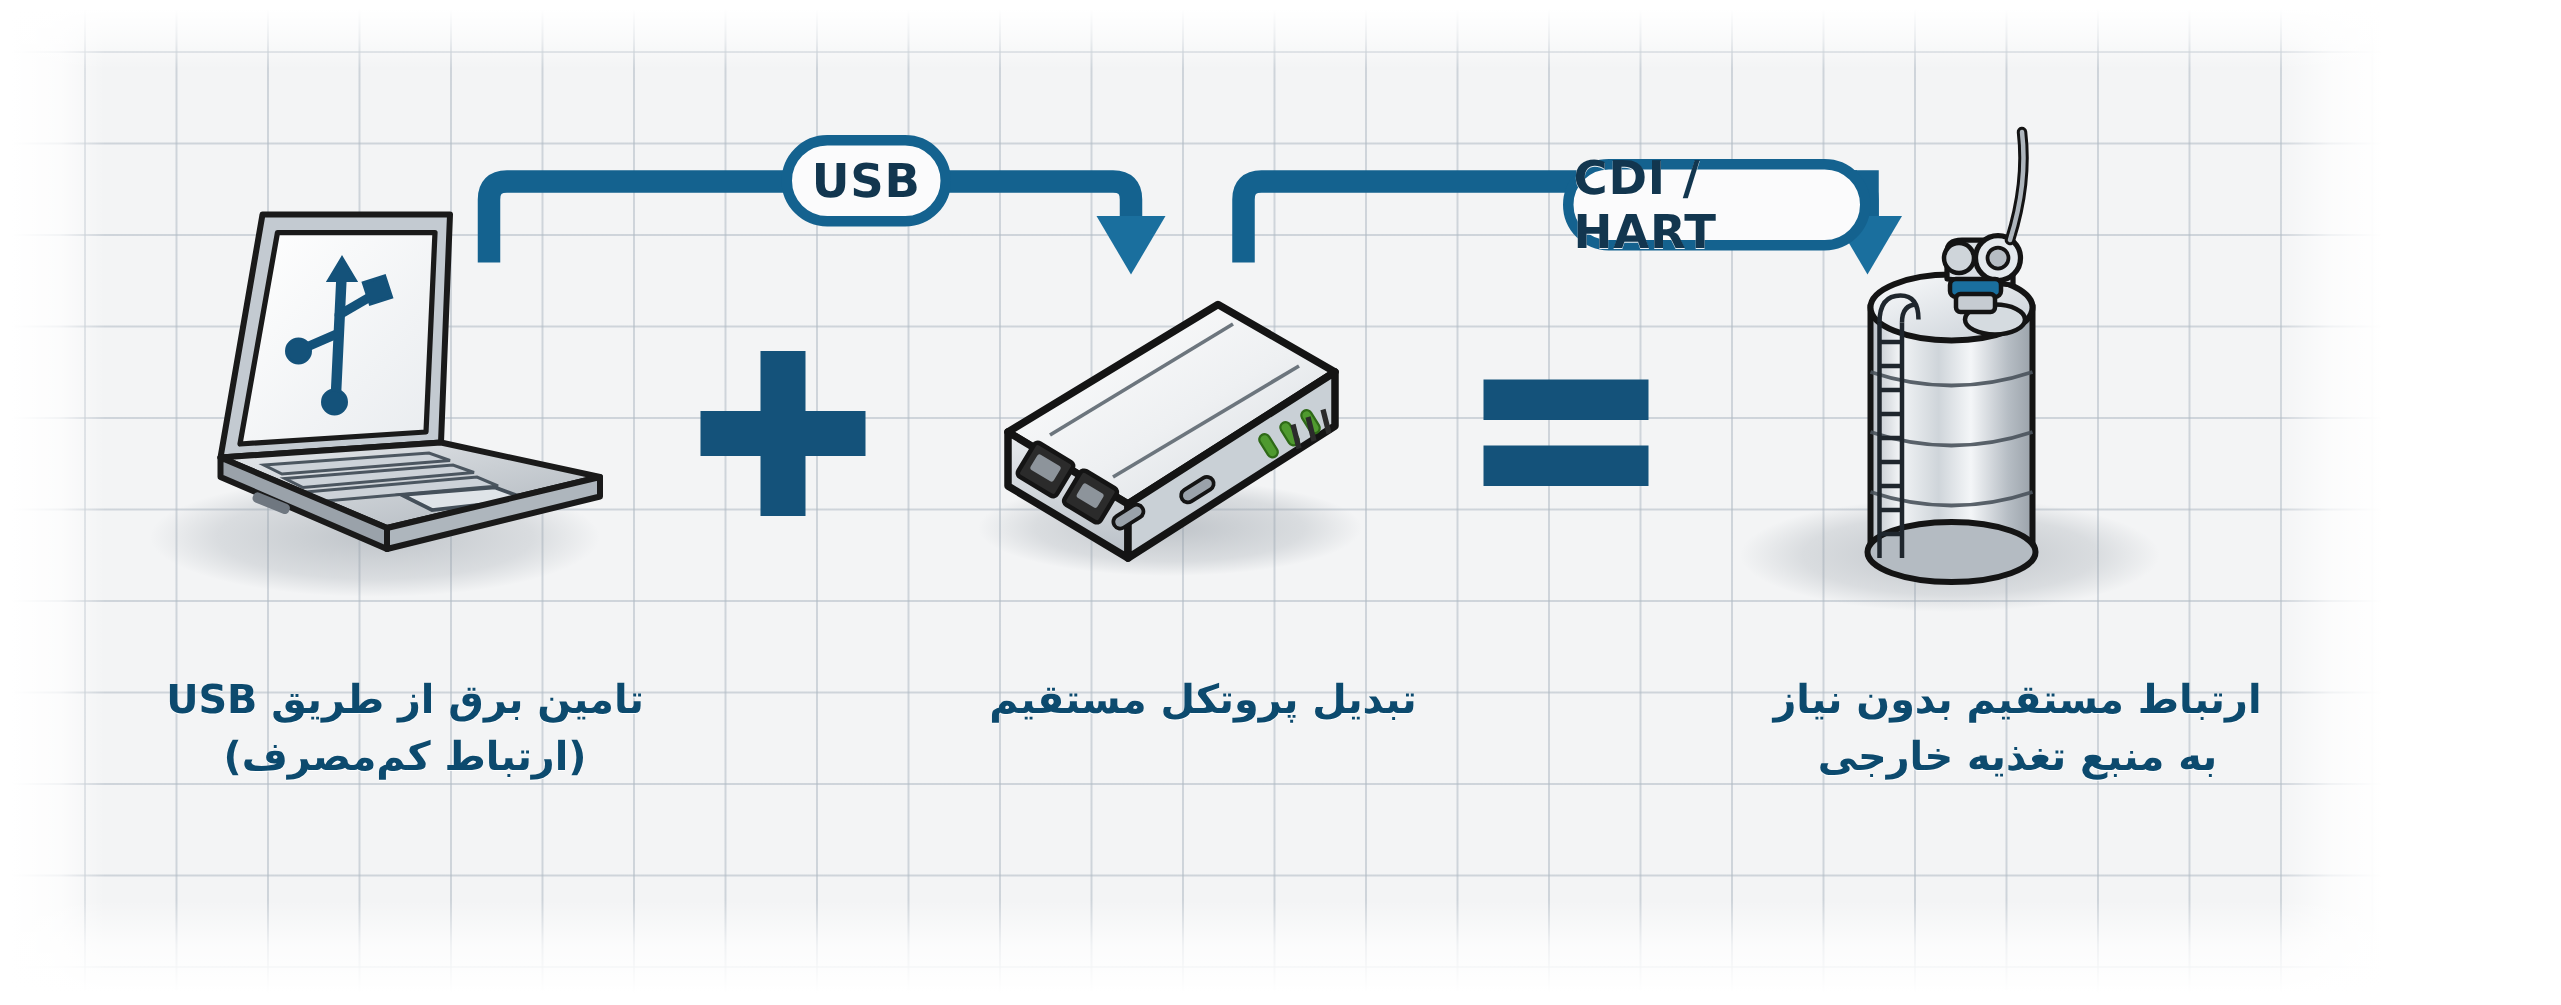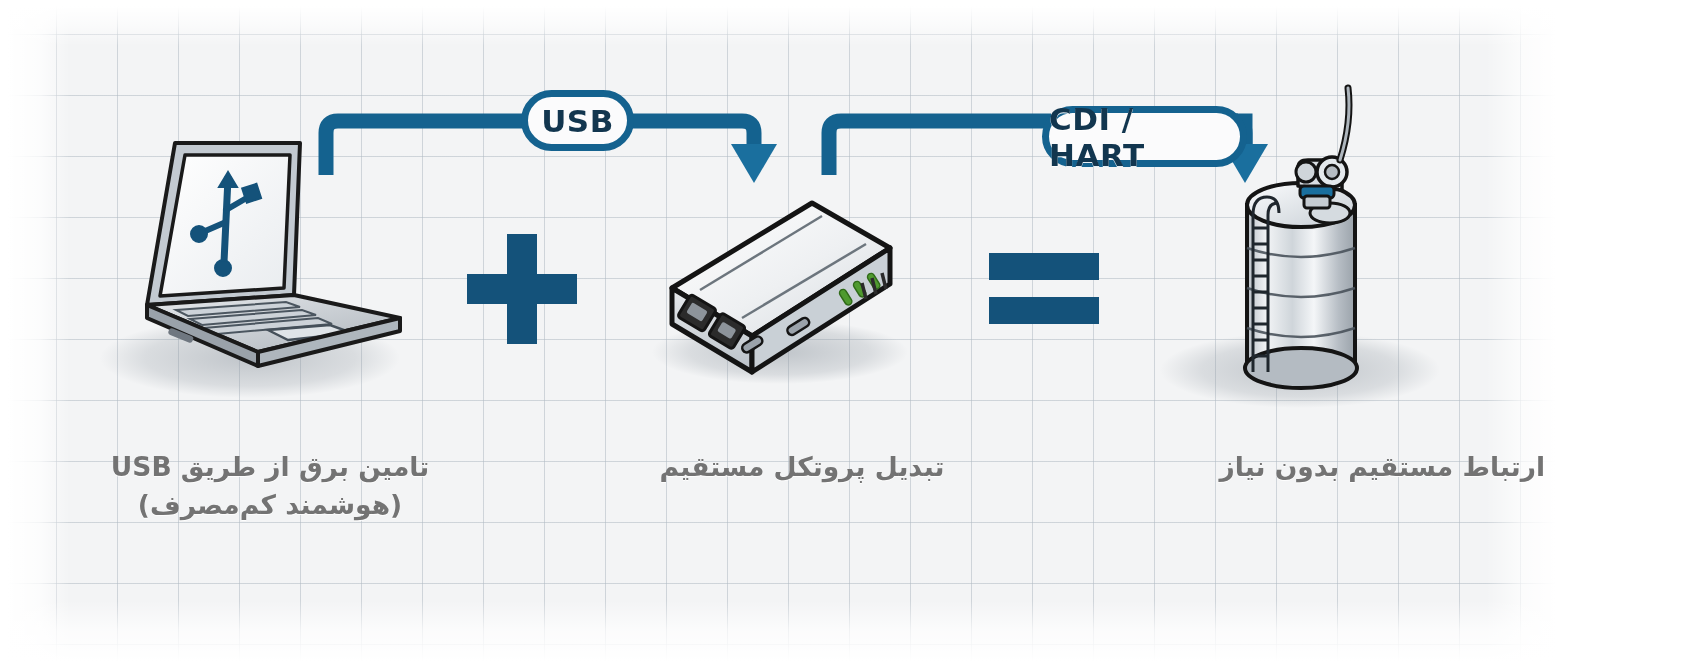--- a/index.html
+++ b/index.html
@@ -10,20 +10,21 @@
   body {
     font-family: "DejaVu Sans", "Liberation Sans", sans-serif;
   }
 
   #stage {
     position: relative;
     width: 1566px;
     height: 670px;
     overflow: hidden;
     background: #f4f5f6;
+    padding-left: 32px;
   }
 
   
   .grid-bg {
     position: absolute;
     left: 0; top: 0;
     width: 1707px;
     height: 670px;
     background-color: #f3f4f5;
     background-image:
@@ -88,31 +89,31 @@
   #cdi-label {
     left: 1042px; top: 106px;
     width: 205px; height: 61px;
     font-size: 31px;
   }
 
   
   .caption {
     position: absolute;
     text-align: center;
-    color: #737373;
+    color: #0c4a6e;
     font-weight: bold;
     font-size: 26.5px;
     line-height: 1.42;
     direction: rtl;
     text-shadow: 0 1px 0 rgba(255,255,255,0.85);
     z-index: 7;
   }
   #caption-left   { left: 90px;  top: 448px; width: 360px; }
   #caption-middle { left: 612px; top: 448px; width: 380px; }
-  #caption-right  { left: 1145px; top: 448px; width: 400px; text-align: right; }
+  #caption-right  { left: 1145px; top: 448px; width: 400px; }
   .caption .line { display: block; }
 
   
   .operator { position: absolute; z-index: 5; }
   #plus-operator   { left: 463px; top: 230px; }
   #equals-operator { left: 985px; top: 245px; }
 </style>
 </head>
 <body>
 
@@ -286,29 +287,30 @@
     <rect x="4" y="8" width="110" height="27" fill="#14527a"></rect>
     <rect x="4" y="52" width="110" height="27" fill="#14527a"></rect>
   </svg>
 
   <div class="conn-label" id="usb-label">USB</div>
 
   <div class="conn-label" id="cdi-label">CDI / HART</div>
 
   <div class="caption" id="caption-left">
     <span class="line">تامین برق از طریق USB</span>
-    <span class="line">(هوشمند کم‌مصرف)</span>
+    <span class="line">(ارتباط کم‌مصرف)</span>
   </div>
 
   <div class="caption" id="caption-middle">
     <span class="line">تبدیل پروتکل مستقیم</span>
   </div>
 
   <div class="caption" id="caption-right">
     <span class="line">ارتباط مستقیم بدون نیاز</span>
+    <span class="line">به منبع تغذیه خارجی</span>
   </div>
 
   <div class="grid-fade-left"></div>
   <div class="grid-fade-right"></div>
   <div class="grid-fade-top"></div>
   <div class="grid-fade-bottom"></div>
 
 </div>
 
 </body></html>

